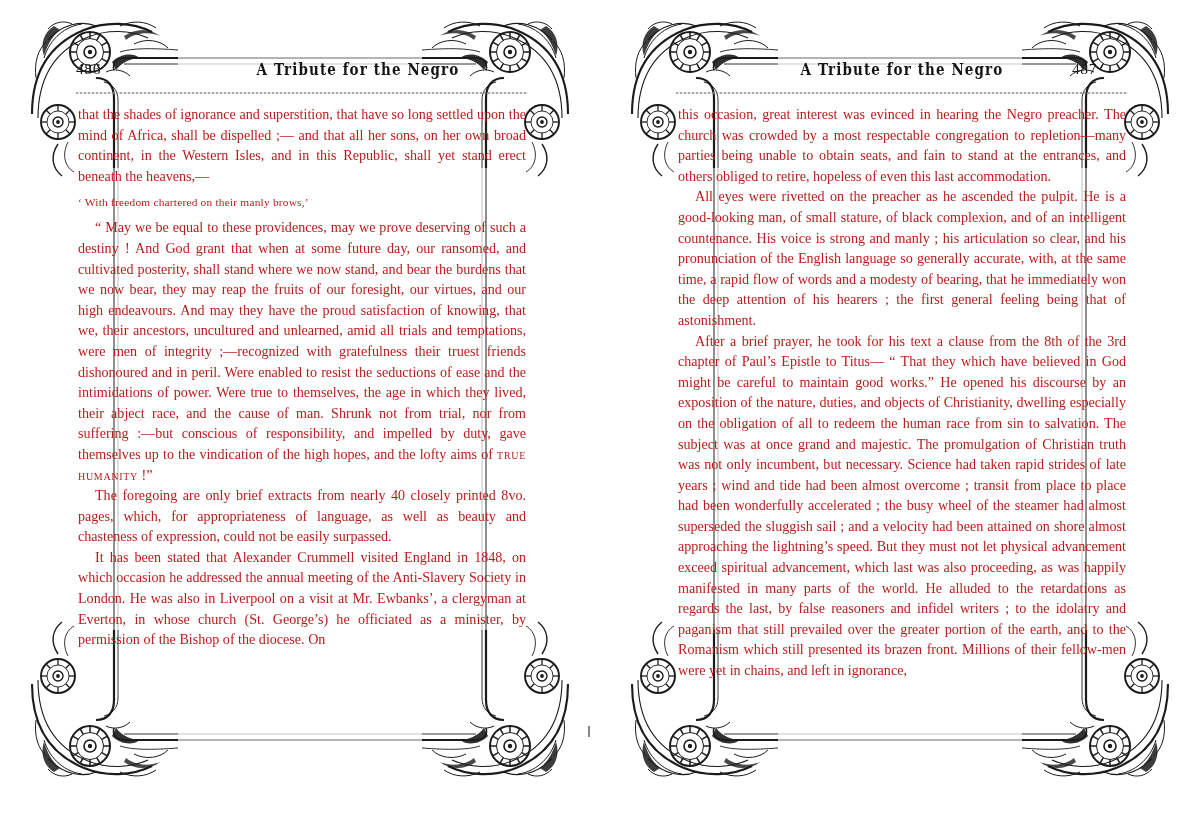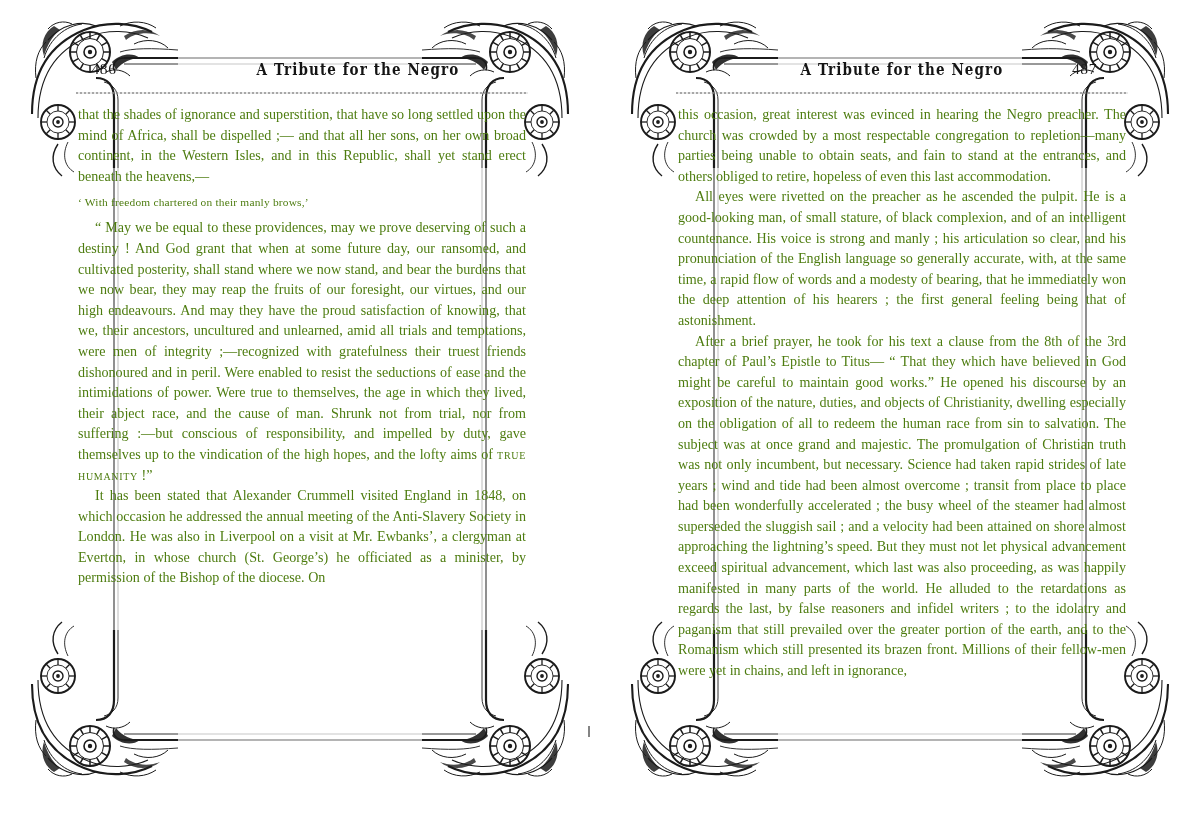--- a/index.html
+++ b/index.html
@@ -50,21 +50,20 @@
     display: flex;
     align-items: baseline;
   }
   .folio {
     font-family: "Liberation Serif", "DejaVu Serif", serif;
     font-size: 15.5px;
     letter-spacing: 0.6px;
     color: #1a1a1a;
     width: 56px;
     flex: 0 0 56px;
-    text-align: center;
   }
   .folio.right-folio { text-align: left; order: 3; }
   .folio.spacer-left { order: 1; visibility: hidden; }
   .head-title {
     flex: 1 1 auto;
     text-align: center;
     font-family: "DejaVu Serif", "Liberation Serif", serif;
     font-size: 15px;
     font-weight: 700;
     letter-spacing: 1.1px;
@@ -100,21 +99,21 @@
     width: 448px;
     height: 616px;
     overflow: hidden;
   }
   .body-text p {
     margin: 0;
     text-align: justify;
     text-justify: inter-word;
     font-size: 14.1px;
     line-height: 20.6px;
-    color: #4d7c0f;
+    color: #b91c1c;
     -webkit-font-smoothing: none;
   }
   .body-text p.cont { text-indent: 0; }
   .body-text p.indent { text-indent: 17px; }
   .body-text p.verse {
     text-align: left;
     text-indent: 0;
     font-size: 11.4px;
     line-height: 18px;
     margin: 7px 0 6px 0;
@@ -237,20 +236,21 @@
       <div class="head-title">
         <span>A Tribute for the Negro</span>
       </div>
     </div>
     <div class="head-rule"></div>
 
     <div class="body-text">
       <p class="cont">that the shades of ignorance and superstition, that have so long settled upon the mind of Africa, shall be dispelled ;— and that all her sons, on her own broad continent, in the Western Isles, and in this Republic, shall yet stand erect beneath the heavens,—</p>
       <p class="verse">‘ With freedom chartered on their manly brows,’</p>
       <p class="indent"><span>“ May we be equal to these providences, may we prove deserving of such a destiny !  And God grant that when at some future day, our ransomed, and cultivated posterity, shall stand where we now stand, and bear the burdens that we now bear, they may reap the fruits of our foresight, our virtues, and our high endeavours.  And may they have the proud satisfaction of knowing, that we, their ancestors, uncultured and unlearned, amid all trials and temptations, were men of integrity ;—recognized with gratefulness their truest friends dishonoured and in peril.  Were enabled to resist the seductions of ease and the intimidations of power. Were true to themselves, the age in which they lived, their abject race, and the cause of man.  Shrunk not from trial, nor from suffering :—but conscious of responsibility, and impelled by duty, gave themselves up to the vindication of the high hopes, and the lofty aims of </span><span class="smallcaps">true humanity</span><span> !”</span></p>
+      <p class="indent gap-before">The foregoing are only brief extracts from nearly 40 closely printed 8vo. pages, which, for appropriateness of language, as well as beauty and chasteness of expression, could not be easily surpassed.</p>
       <p class="indent">It has been stated that Alexander Crummell visited England in 1848, on which occasion he addressed the annual meeting of the Anti-Slavery Society in London.  He was also in Liverpool on a visit at Mr. Ewbanks’, a clergyman at Everton, in whose church (St. George’s) he officiated as a minister, by permission of the Bishop of the diocese.  On</p>
     </div>
   </div>
 
   <div class="page">
 
     <div class="frame">
       <svg viewBox="0 0 544 762" xmlns="http://www.w3.org/2000/svg" aria-hidden="true">
         <use href="#corner-orn" x="0" y="0"></use>
         <use href="#corner-orn" x="0" y="0" transform="translate(544,0) scale(-1,1)"></use>

